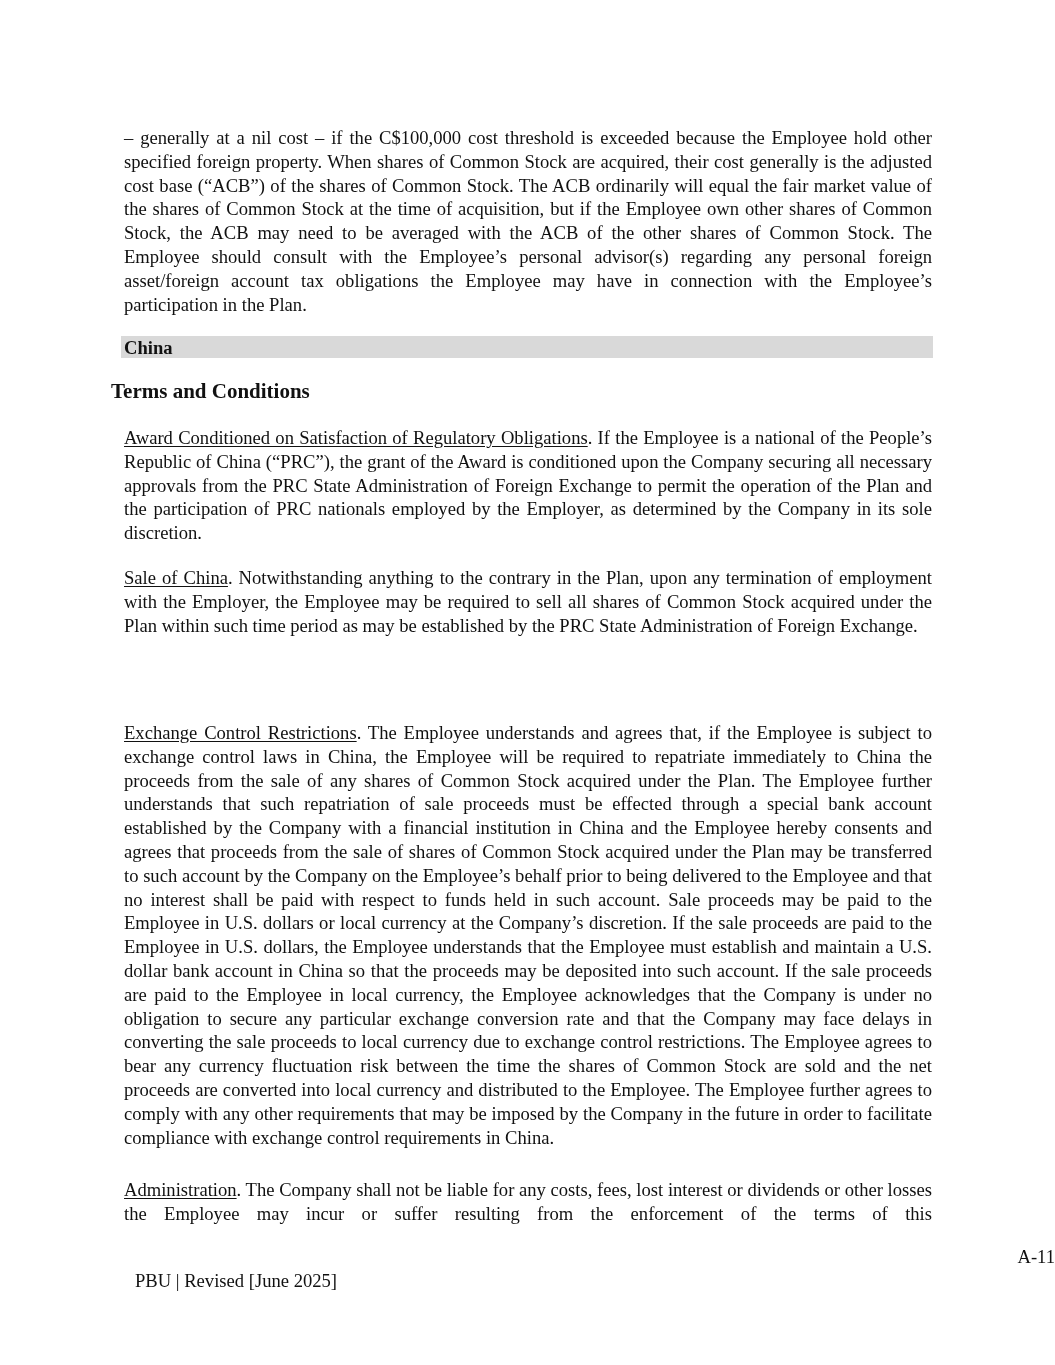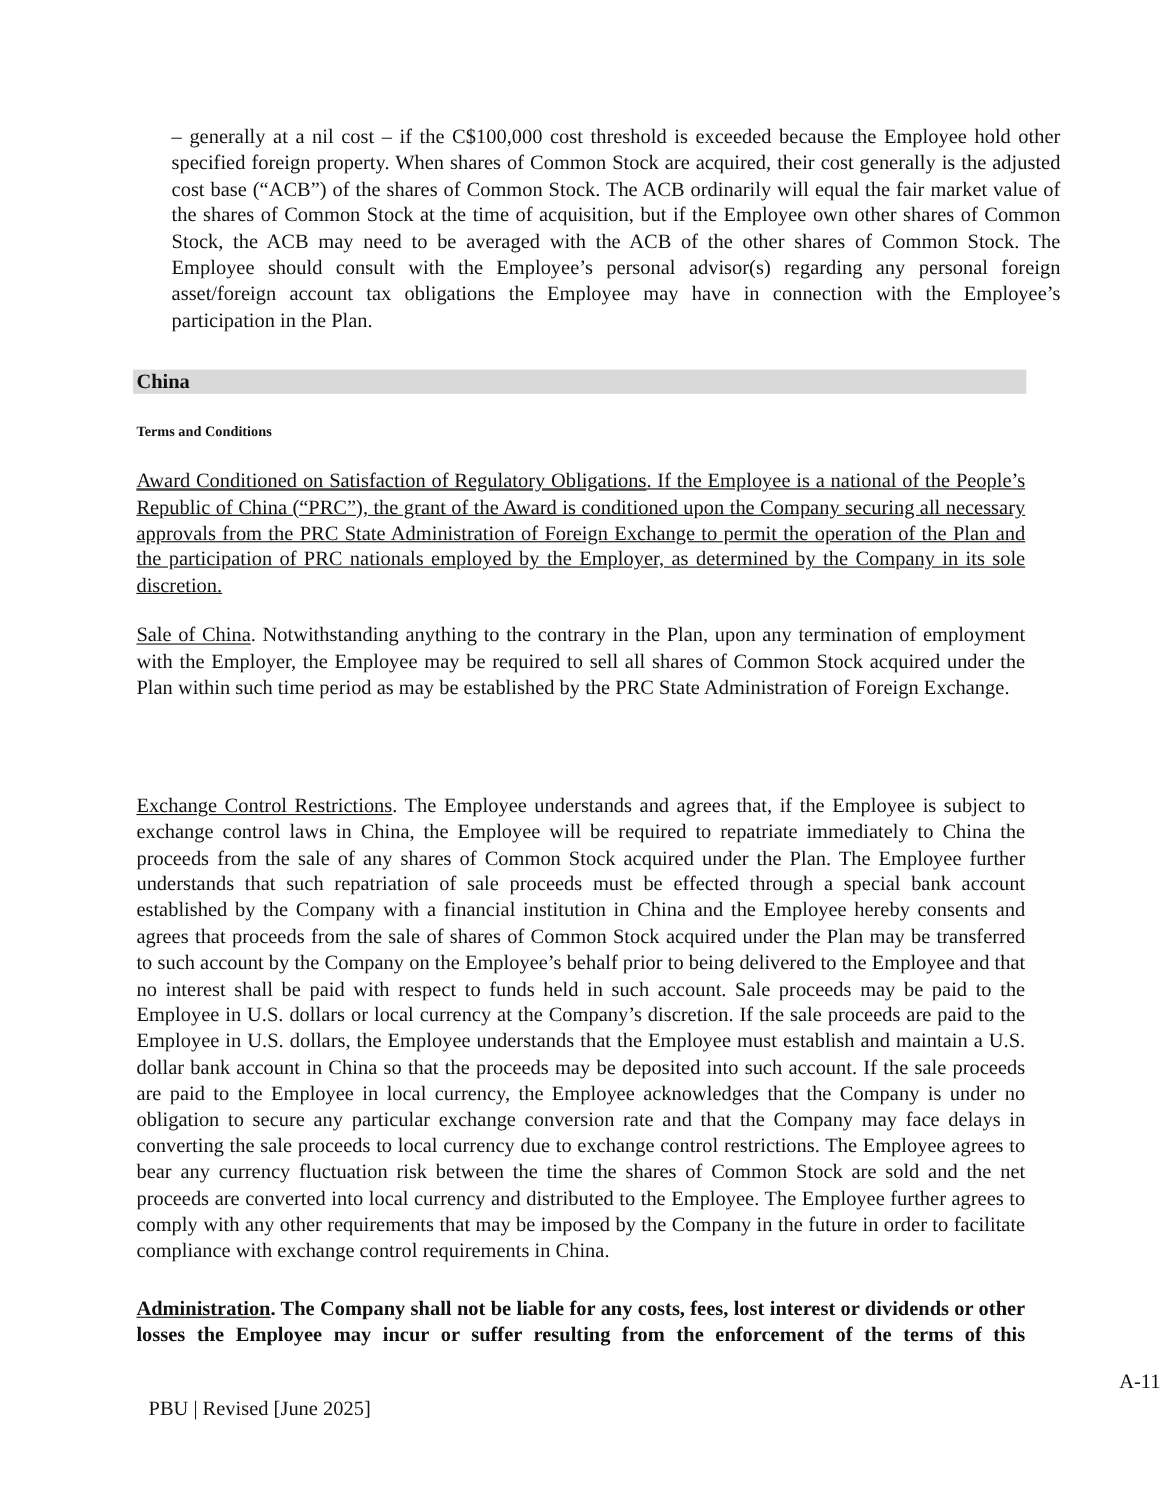--- a/index.html
+++ b/index.html
@@ -1,37 +1,37 @@
 <!DOCTYPE html>
 <html><head>
 <meta charset="utf-8">
 <style>
   html, body { margin: 0; padding: 0; background: #ffffff; }
   body {
     width: 1055px; height: 1365px; position: relative; overflow: hidden;
     font-family: "Liberation Serif", "DejaVu Serif", serif;
     color: #111111;
   }
-  .page { position: absolute; left: 124px; top: 113px; width: 808px; margin-left: 32px; }
+  .page { position: absolute; left: 124px; top: 126px; width: 808px; }
   .p {
     font-size: 18.6px; line-height: 23.8px; text-align: justify;
     margin: 0; text-align-last: left;
   }
   .u { text-decoration: underline; text-underline-offset: 2px; }
   .band {
     position: absolute; left: 121px; top: 336px; width: 812px; height: 22px;
     background: #d9d9d9;
   }
   .band-label {
     position: absolute; left: 124px; top: 336px; font-weight: bold;
     font-size: 18.6px; line-height: 23px;
   }
   .heading {
-    position: absolute; left: 124px; top: 380px; font-weight: bold;
-    font-size: 13px; line-height: 23px;
+    position: absolute; left: 111px; top: 380px; font-weight: bold;
+    font-size: 21px; line-height: 23px;
   }
   .sec { position: absolute; left: 124px; width: 808px; }
   .pagenum {
     position: absolute; left: 0; width: 1055px; top: 1245px;
     text-align: right; font-size: 18.6px; line-height: 23px;
   }
   .footer {
     position: absolute; left: 135px; top: 1269px; font-size: 18.6px; line-height: 23px;
   }
 </style>
@@ -40,30 +40,30 @@
 
 <div class="page">
   <p class="p">– generally at a nil cost – if the C$100,000 cost threshold is exceeded because the Employee hold other specified foreign property. When shares of Common Stock are acquired, their cost generally is the adjusted cost base (“ACB”) of the shares of Common Stock. The ACB ordinarily will equal the fair market value of the shares of Common Stock at the time of acquisition, but if the Employee own other shares of Common Stock, the ACB may need to be averaged with the ACB of the other shares of Common Stock.  The Employee should consult with the Employee’s personal advisor(s) regarding any personal foreign asset/foreign account tax obligations the Employee may have in connection with the Employee’s participation in the Plan.</p>
 </div>
 
 <div class="band"></div>
 <div class="band-label">China</div>
 
 <div class="heading">Terms and Conditions</div>
 
-<div class="sec" style="top:426px;text-decoration:underline;">
+<div class="sec" style="top:426px;">
   <p class="p"><span class="u">Award Conditioned on Satisfaction of Regulatory Obligations</span><span>.  If the Employee is a national of the People’s Republic of China (“PRC”), the grant of the Award is conditioned upon the Company securing all necessary approvals from the PRC State Administration of Foreign Exchange to permit the operation of the Plan and the participation of PRC nationals employed by the Employer, as determined by the Company in its sole discretion.</span></p>
 </div>
 
 <div class="sec" style="top:566px;">
   <p class="p"><span class="u">Sale of China</span><span>.  Notwithstanding anything to the contrary in the Plan, upon any termination of employment with the Employer, the Employee may be required to sell all shares of Common Stock acquired under the Plan within such time period as may be established by the PRC State Administration of Foreign Exchange.</span></p>
 </div>
 
 <div class="sec" style="top:681px;margin-top:40px;">
   <p class="p"><span class="u">Exchange Control Restrictions</span><span>.  The Employee understands and agrees that, if the Employee is subject to exchange control laws in China, the Employee will be required to repatriate immediately to China the proceeds from the sale of any shares of Common Stock acquired under the Plan.  The Employee further understands that such repatriation of sale proceeds must be effected through a special bank account established by the Company with a financial institution in China and the Employee hereby consents and agrees that proceeds from the sale of shares of Common Stock acquired under the Plan may be transferred to such account by the Company on the Employee’s behalf prior to being delivered to the Employee and that no interest shall be paid with respect to funds held in such account.  Sale proceeds may be paid to the Employee in U.S. dollars or local currency at the Company’s discretion.  If the sale proceeds are paid to the Employee in U.S. dollars, the Employee understands that the Employee must establish and maintain a U.S. dollar bank account in China so that the proceeds may be deposited into such account.  If the sale proceeds are paid to the Employee in local currency, the Employee acknowledges that the Company is under no obligation to secure any particular exchange conversion rate and that the Company may face delays in converting the sale proceeds to local currency due to exchange control restrictions.  The Employee agrees to bear any currency fluctuation risk between the time the shares of Common Stock are sold and the net proceeds are converted into local currency and distributed to the Employee.  The Employee further agrees to comply with any other requirements that may be imposed by the Company in the future in order to facilitate compliance with exchange control requirements in China.</span></p>
 </div>
 
 <div class="sec" style="top:1178px;">
-  <p class="p" style="text-align-last: justify; font-weight: bold;"><span class="u">Administration</span><span>.  The Company shall not be liable for any costs, fees, lost interest or dividends or other losses the Employee may incur or suffer resulting from the enforcement of the terms of this</span></p>
+  <p class="p" style="text-align-last: justify;"><span class="u">Administration</span><span>.  The Company shall not be liable for any costs, fees, lost interest or dividends or other losses the Employee may incur or suffer resulting from the enforcement of the terms of this</span></p>
 </div>
 
 <div class="pagenum">A-11</div>
 <div class="footer">PBU | Revised [June 2025]</div>
 
 </body></html>

